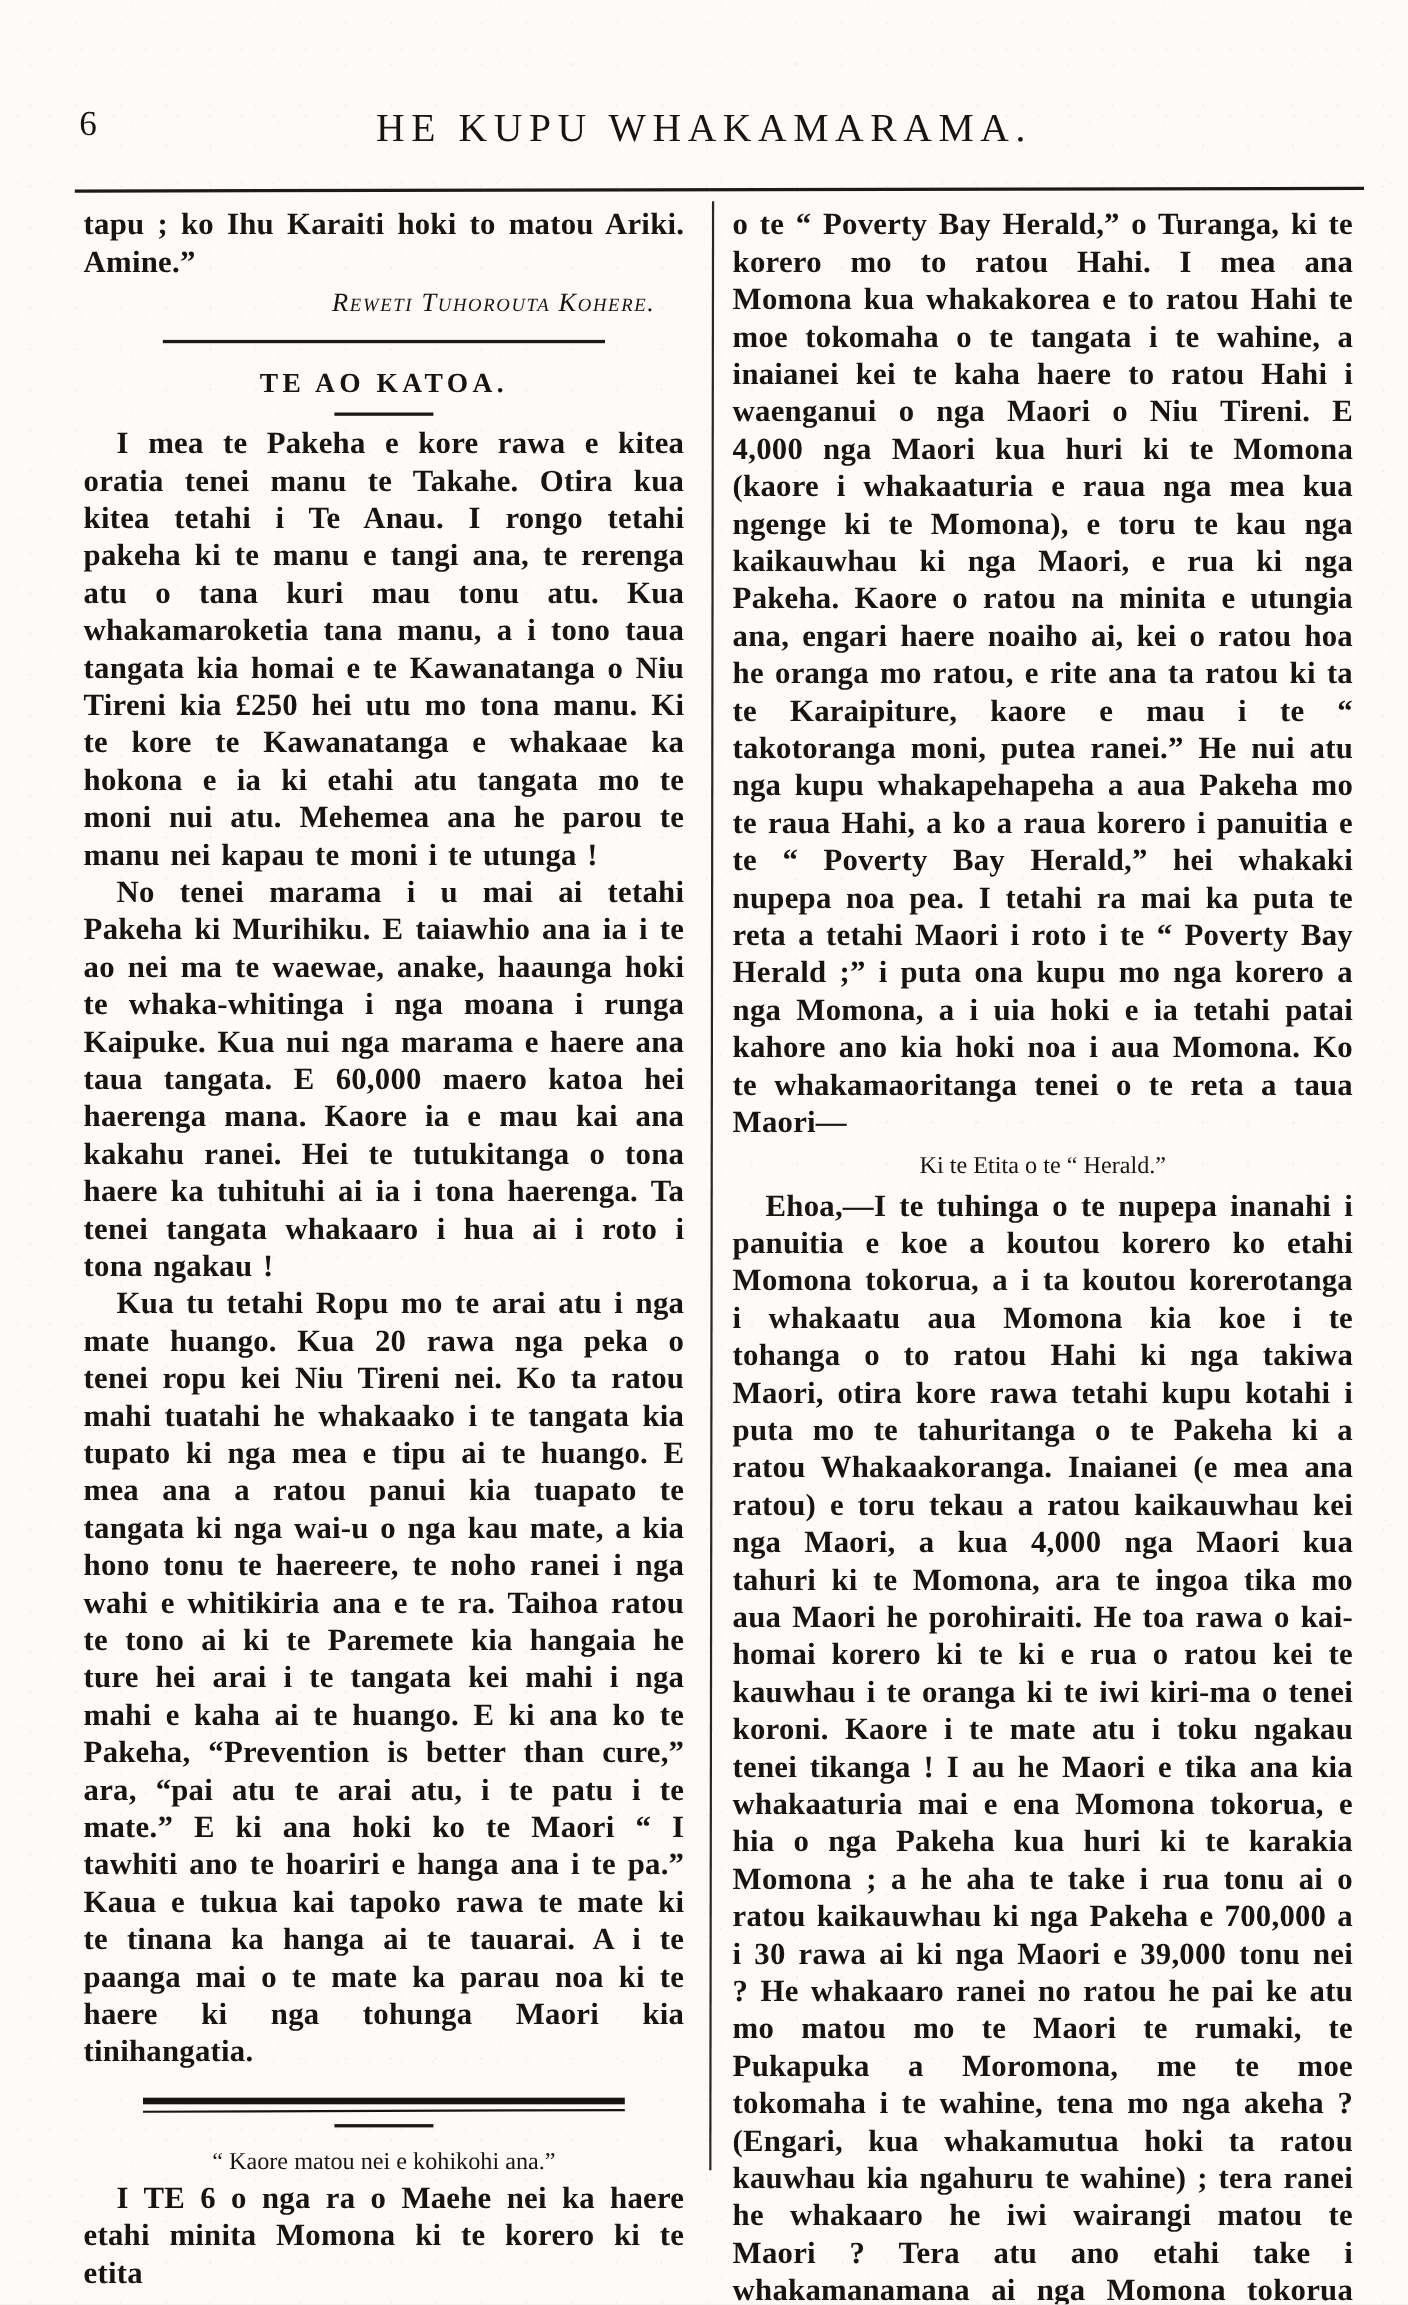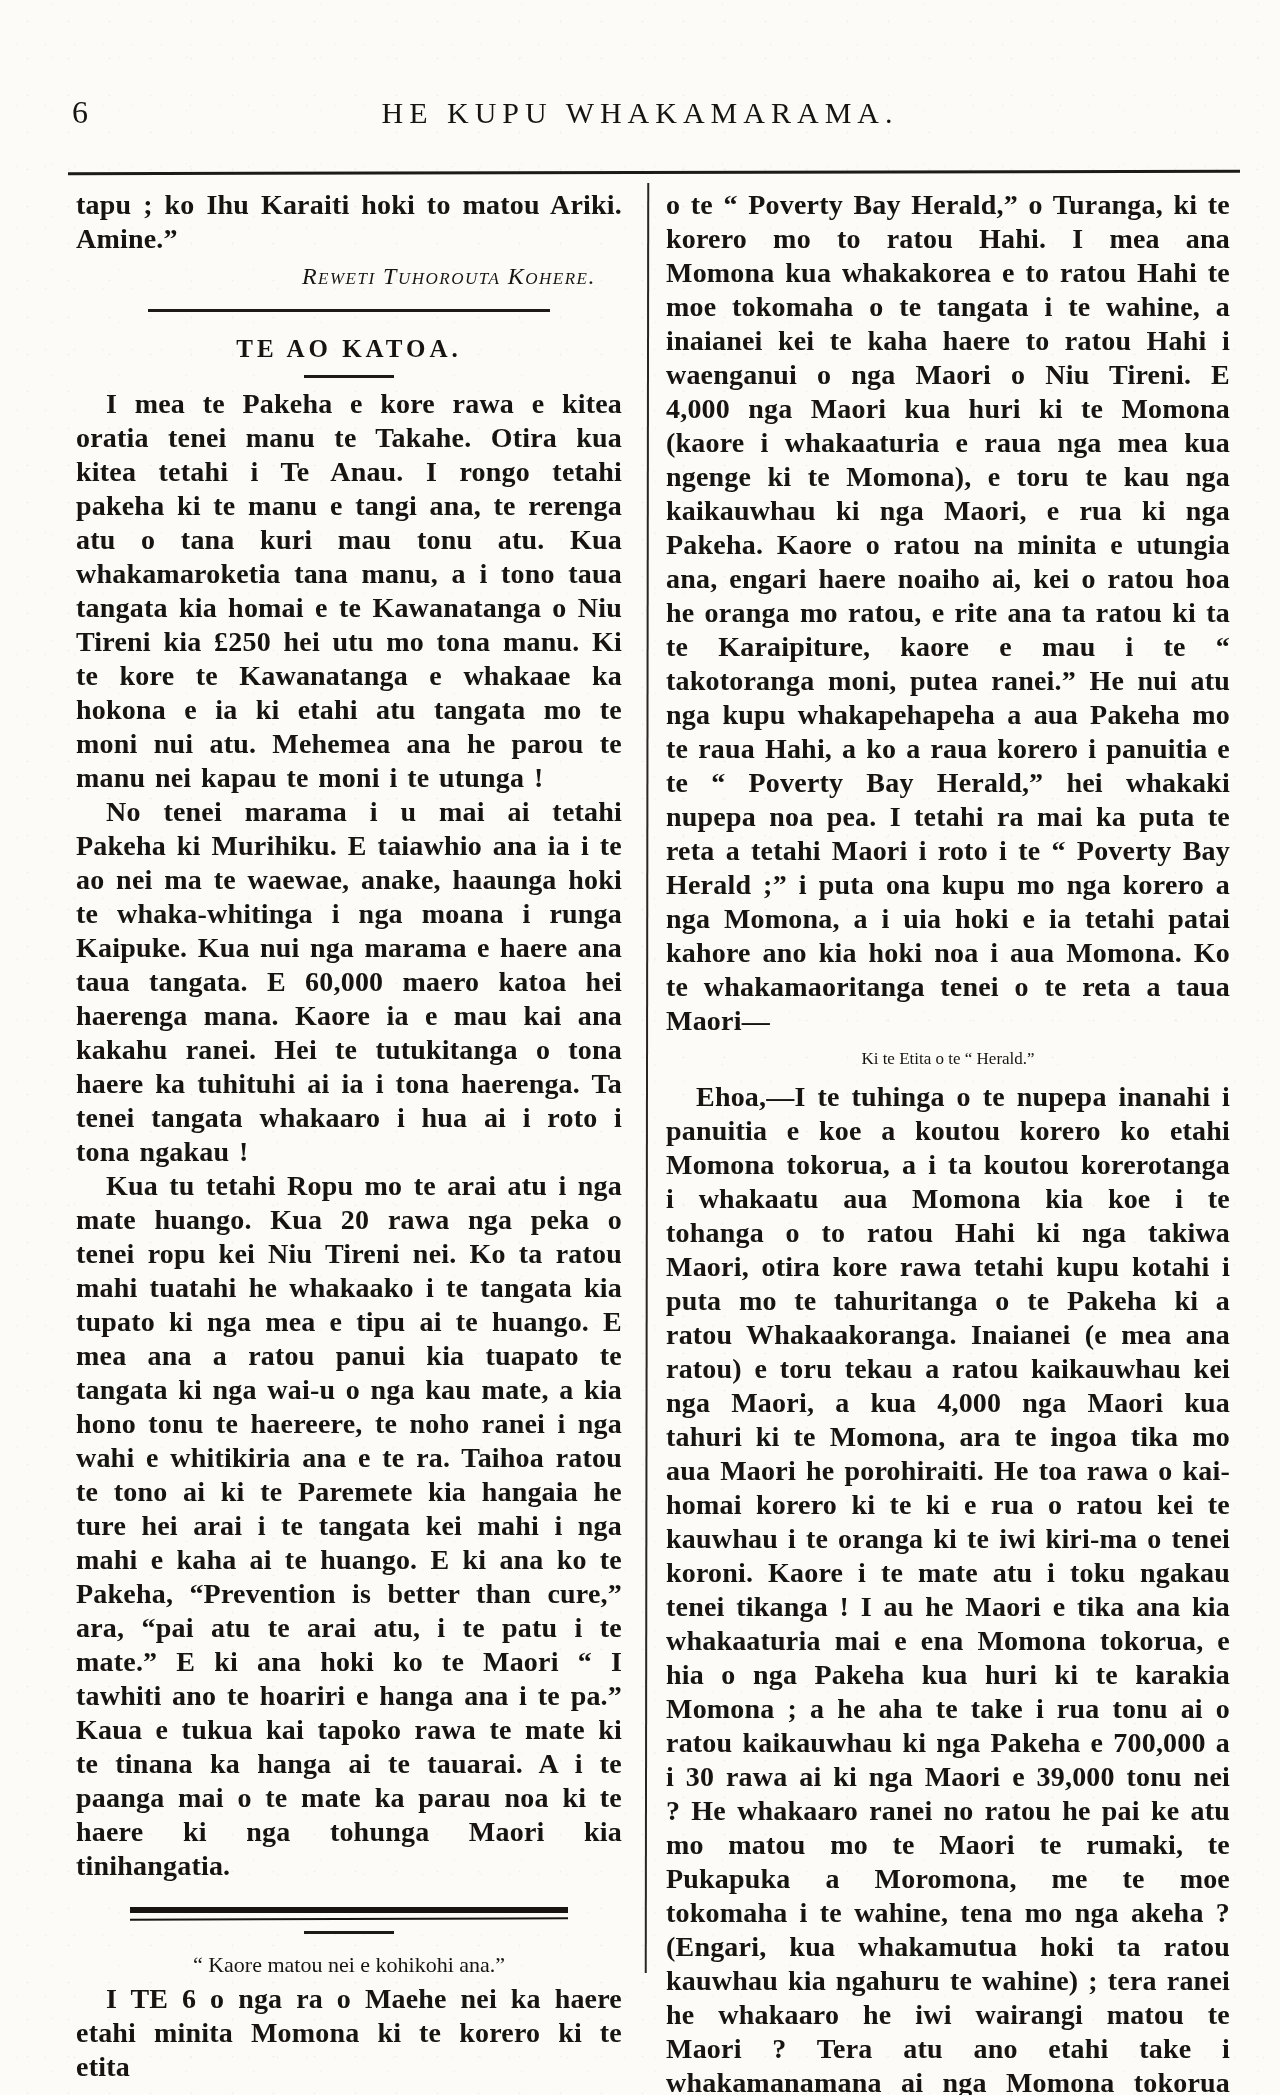--- a/index.html
+++ b/index.html
@@ -19,21 +19,21 @@
     color: #181411;
     overflow: hidden;
   }
   .page-number {
     position: absolute; left: 72px; top: 96px;
     font-size: 32px; line-height: 1;
   }
   .masthead {
     position: absolute; left: 0; right: 0; top: 98px;
     margin: 0; text-align: center;
-    font-size: 30px; font-weight: normal;
+    font-size: 36px; font-weight: normal;
     letter-spacing: 6px; line-height: 1;
     border: none;
   }
   .header-rule {
     position: absolute; left: 68px; top: 171px;
     width: 1172px; height: 3px; background: #1d1a17;
     transform: rotate(-0.12deg);
   }
   .column-divider {
     position: absolute; left: 646px; top: 183px;
@@ -87,21 +87,21 @@
 
   .quote-line {
     margin: 14px 0 0 0;
     text-align: center;
     font-size: 22px;
     line-height: 34px;
   }
   .letter-salutation {
     margin: 3px 0 3px 0;
     text-align: center;
-    font-size: 17px;
+    font-size: 22px;
     line-height: 36px;
   }
 </style>
 </head>
 <body>
 
 <div class="page">
 
   <span class="page-number">6</span>
   <h1 class="masthead">HE KUPU WHAKAMARAMA.</h1>

